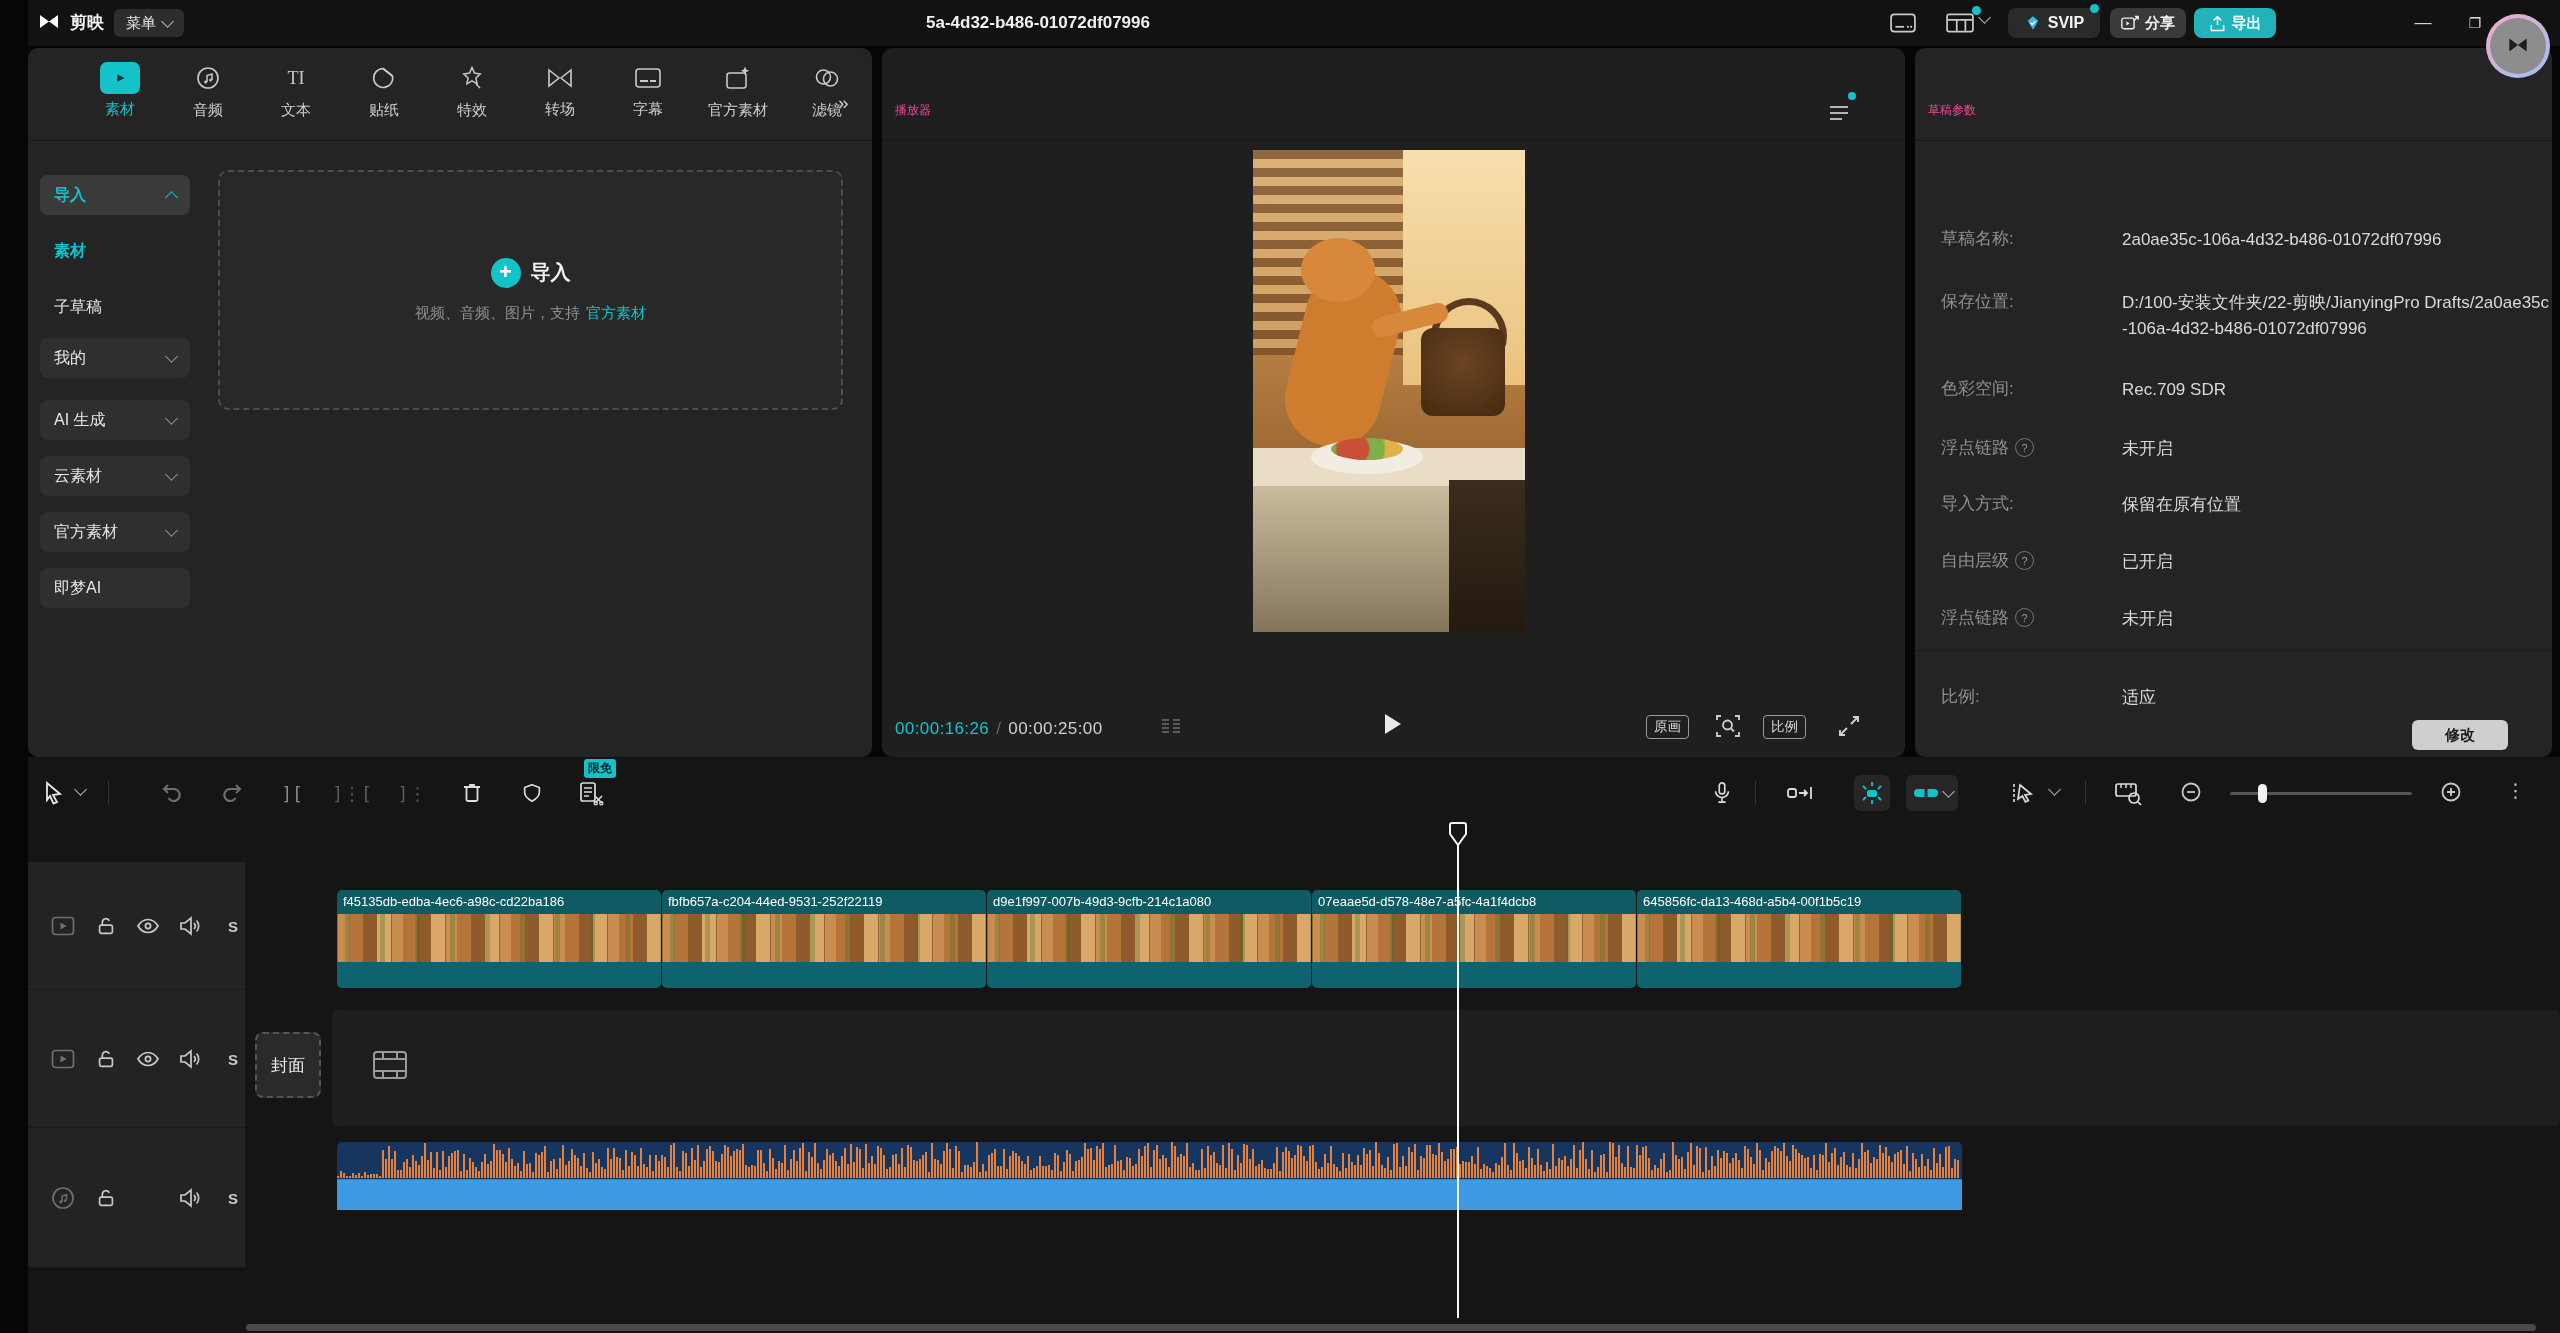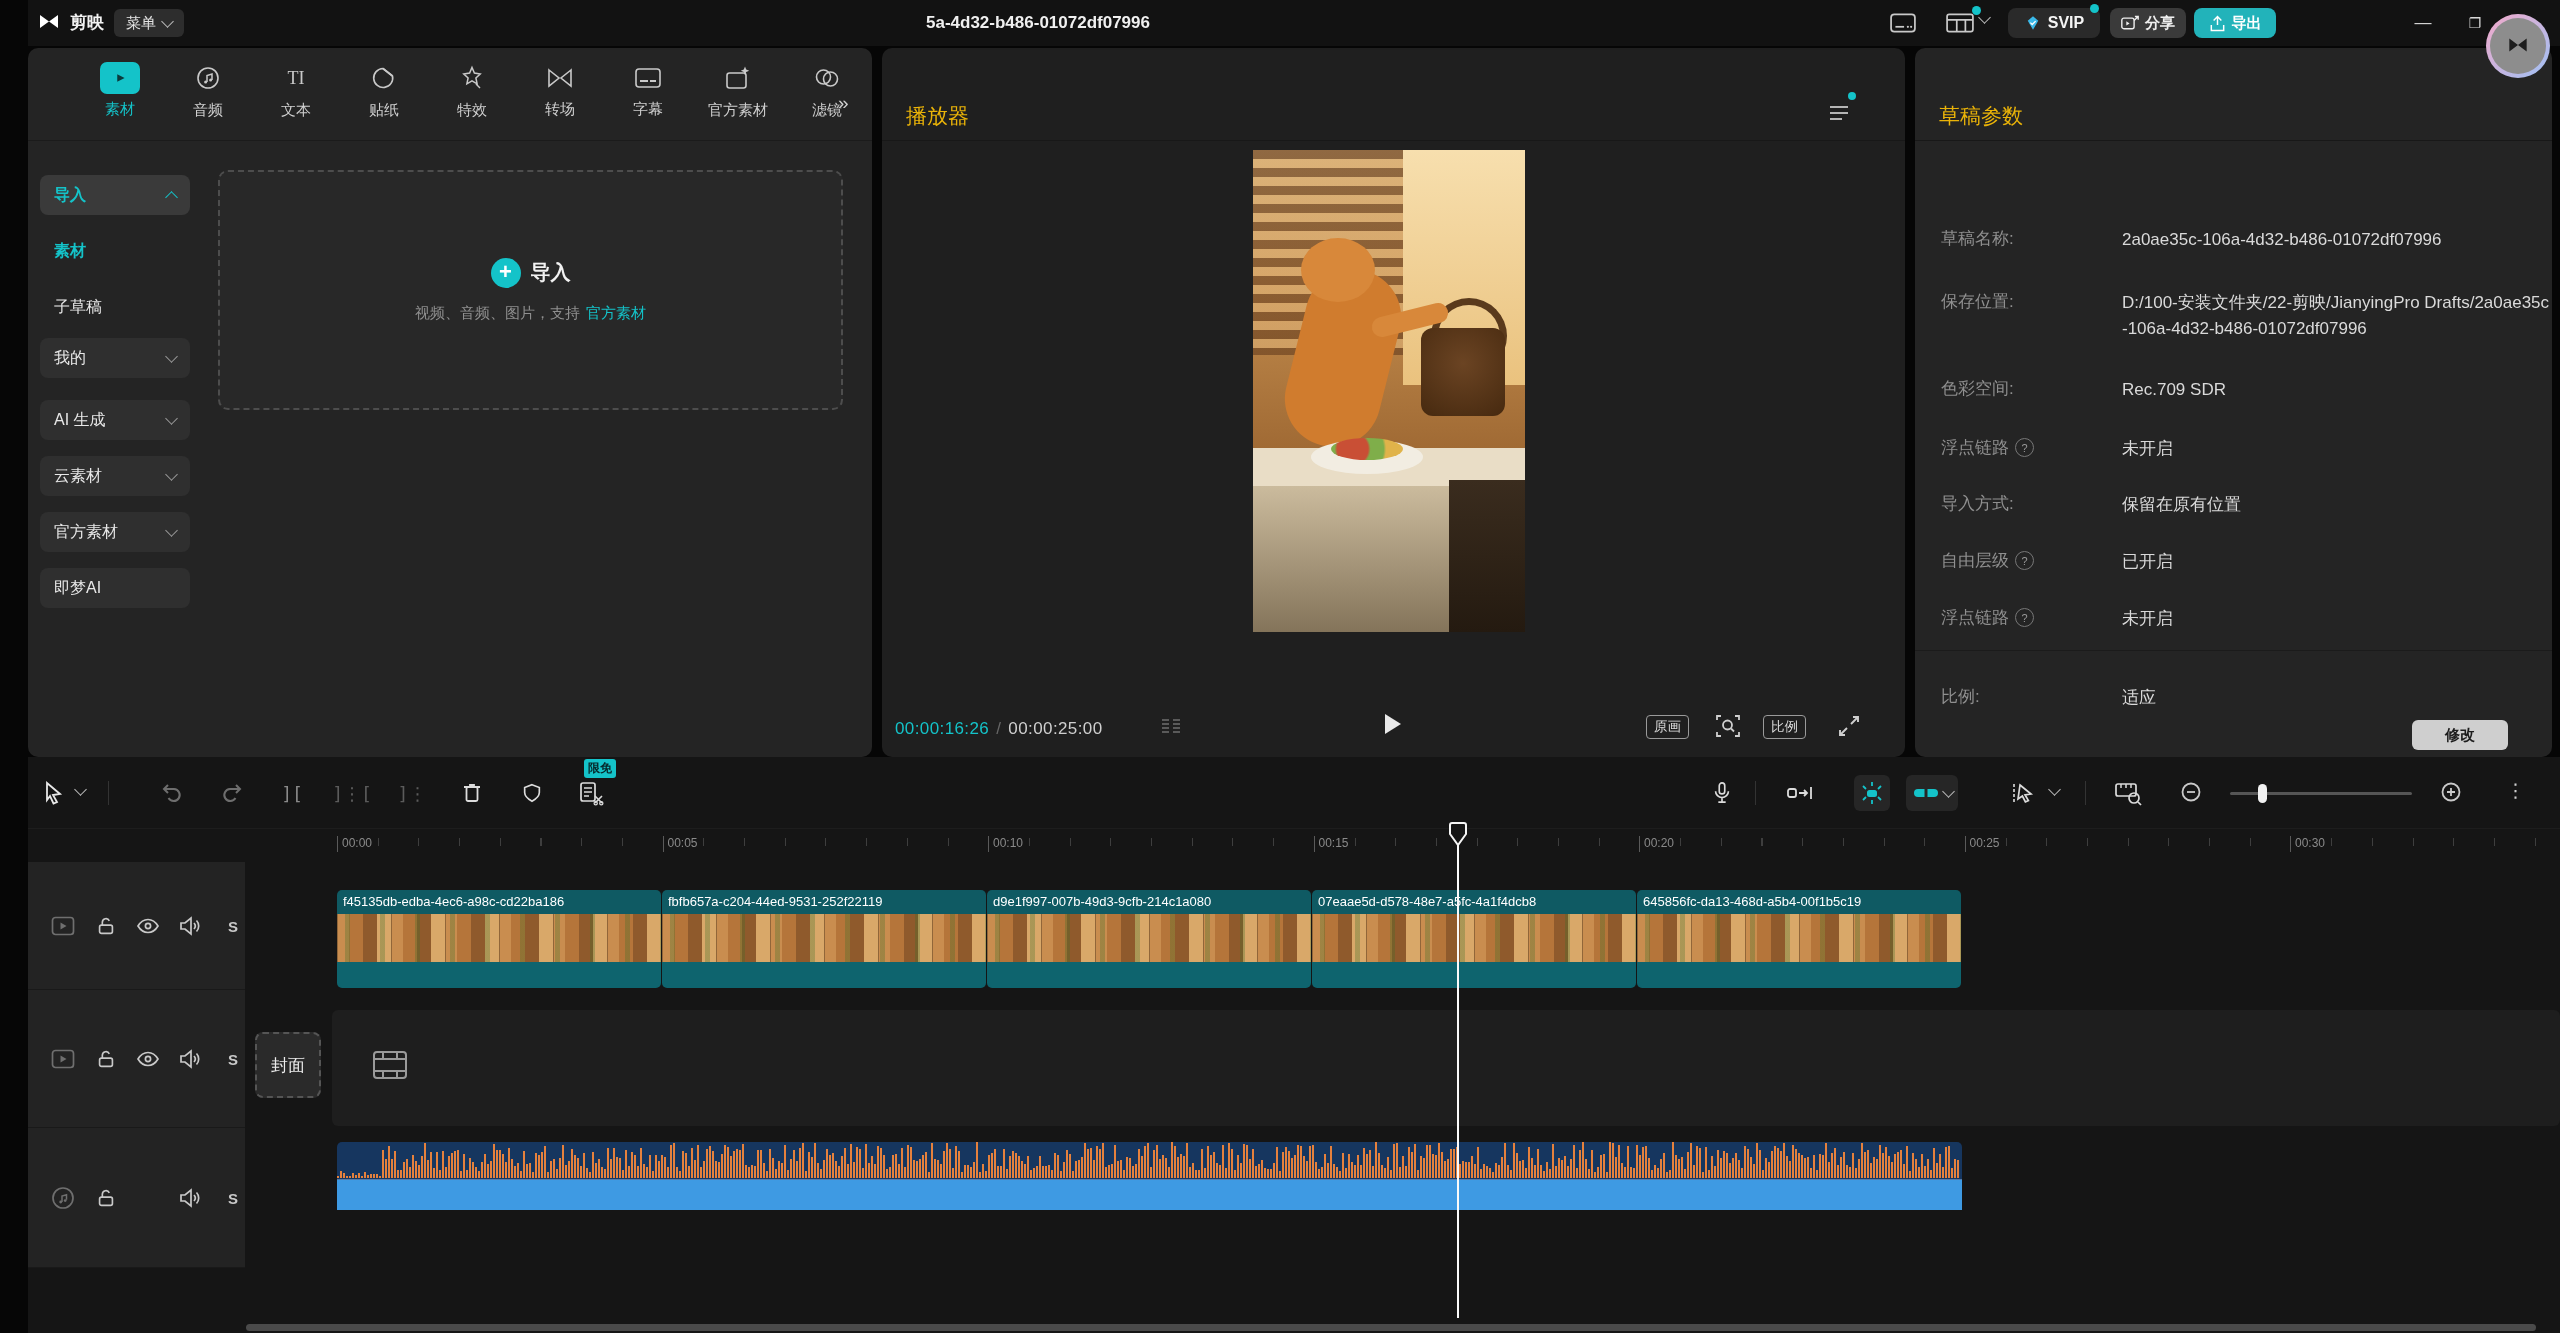--- a/index.html
+++ b/index.html
@@ -44,21 +44,21 @@
   .side-item.teal{color:#14c3c9;font-weight:bold}
   .side-item .chev{border-color:#9a9a9a}
   .side-item.sel .chev{border-color:#14c3c9}
   
   #dropzone{left:190px;top:122px;width:625px;height:240px;border:2px dashed #4d4d4d;border-radius:10px;background:#282828;display:flex;flex-direction:column;align-items:center;justify-content:center;gap:16px;box-sizing:border-box}
   #import-row{gap:10px;font-size:20px;font-weight:bold;color:#f2f2f2}
   #plus-circle{width:30px;height:30px;border-radius:50%;background:#14c3c9;color:#fff;display:flex;align-items:center;justify-content:center;font-size:22px;font-weight:bold;line-height:0;padding-bottom:2px;box-sizing:border-box}
   #drop-hint{font-size:15px;color:#8f8f8f}
   #drop-hint .lnk{color:#14c3c9;margin-left:6px}
   
-  .panel-h{left:24px;top:54px;font-size:21px;color:#eab308}
+  .panel-h{left:13px;top:54px;font-size:12px;color:#ec4899}
   .panel-div{left:0;top:92px;width:100%;border-top:1px solid #181818}
   #player-menu{left:946px;top:56px}
   #player-menu-dot{left:966px;top:44px;width:8px;height:8px}
   #preview{left:371px;top:102px;width:272px;height:482px;overflow:hidden;background:linear-gradient(180deg,#caa069 0%,#c08a4c 30%,#a06a34 62%,#6e4526 100%)}
   .pv{position:absolute}
   #pv-blinds{left:0;top:0;width:168px;height:205px;background:repeating-linear-gradient(180deg,rgba(70,35,15,.55) 0 9px,rgba(245,205,145,.5) 9px 18px);opacity:.8}
   #pv-window{left:150px;top:0;width:122px;height:235px;background:linear-gradient(180deg,#f7dfae,#eac27e)}
   #pv-cat-body{left:42px;top:118px;width:96px;height:180px;background:#d07c2e;border-radius:48px;transform:rotate(14deg)}
   #pv-cat-head{left:48px;top:88px;width:74px;height:64px;background:#d8883a;border-radius:50%}
   #pv-cat-paw{left:118px;top:160px;width:78px;height:20px;background:#d8883a;border-radius:10px;transform:rotate(-14deg)}
@@ -505,30 +505,20 @@
   <div id="zoom-track" class="ab"></div>
   <div id="zoom-handle" class="ab"></div>
   <span class="tl-ico" style="left:2410px">
     <svg width="24" height="24" viewBox="0 0 24 24">
         <circle cx="11" cy="11" r="8.5" fill="none" stroke="#c9c9c9" stroke-width="1.8"></circle>
         <path d="M7 11h8M11 7v8" stroke="#c9c9c9" stroke-width="1.8"></path>
       </svg>
   </span>
   <span id="dots-menu" class="ab">⋮</span>
 
-  <div id="ruler" class="ab">
-    <div id="ruler-ticks"></div>
-  <div class="rlabel" style="left: 309px;">00:00</div>
-      <div class="rlabel" style="left: 634.5px;">00:05</div>
-      <div class="rlabel" style="left: 960px;">00:10</div>
-      <div class="rlabel" style="left: 1285.5px;">00:15</div>
-      <div class="rlabel" style="left: 1611px;">00:20</div>
-      <div class="rlabel" style="left: 1936.5px;">00:25</div>
-      <div class="rlabel" style="left: 2262px;">00:30</div>
-    </div>
 
   <div id="track-headers" class="ab">
       <div class="th-row" style="height: 128px;">
         <span class="th-ico" style="left: 23px; top: 52px;">
           <svg width="24" height="20" viewBox="0 0 24 20">
             <rect x="1.5" y="1.5" width="21" height="17" rx="3" fill="none" stroke="#6f6f6f" stroke-width="1.7"></rect>
             <path d="M9.5 6.5l6 3.5-6 3.5z" fill="#6f6f6f"></path>
           </svg>
         </span>
         <span class="th-ico" style="left: 66px; top: 52px;">

